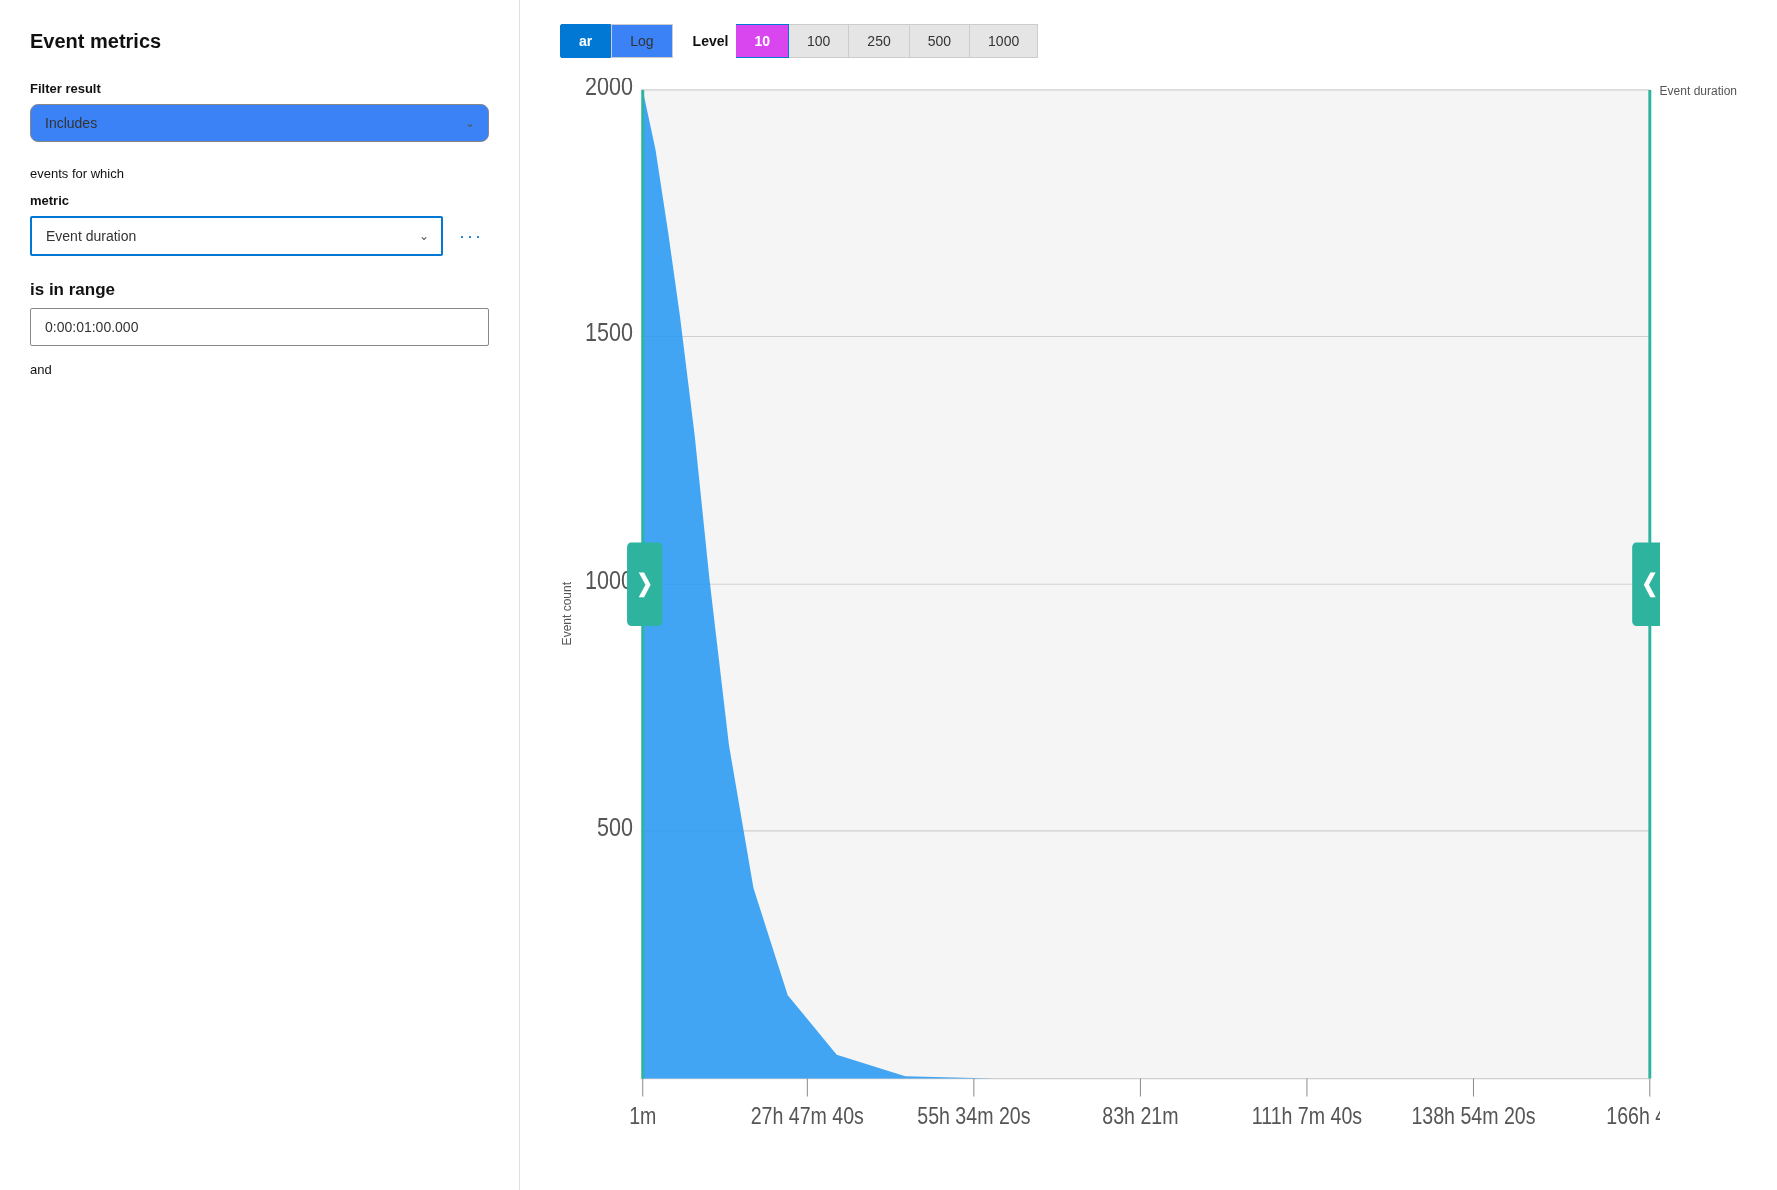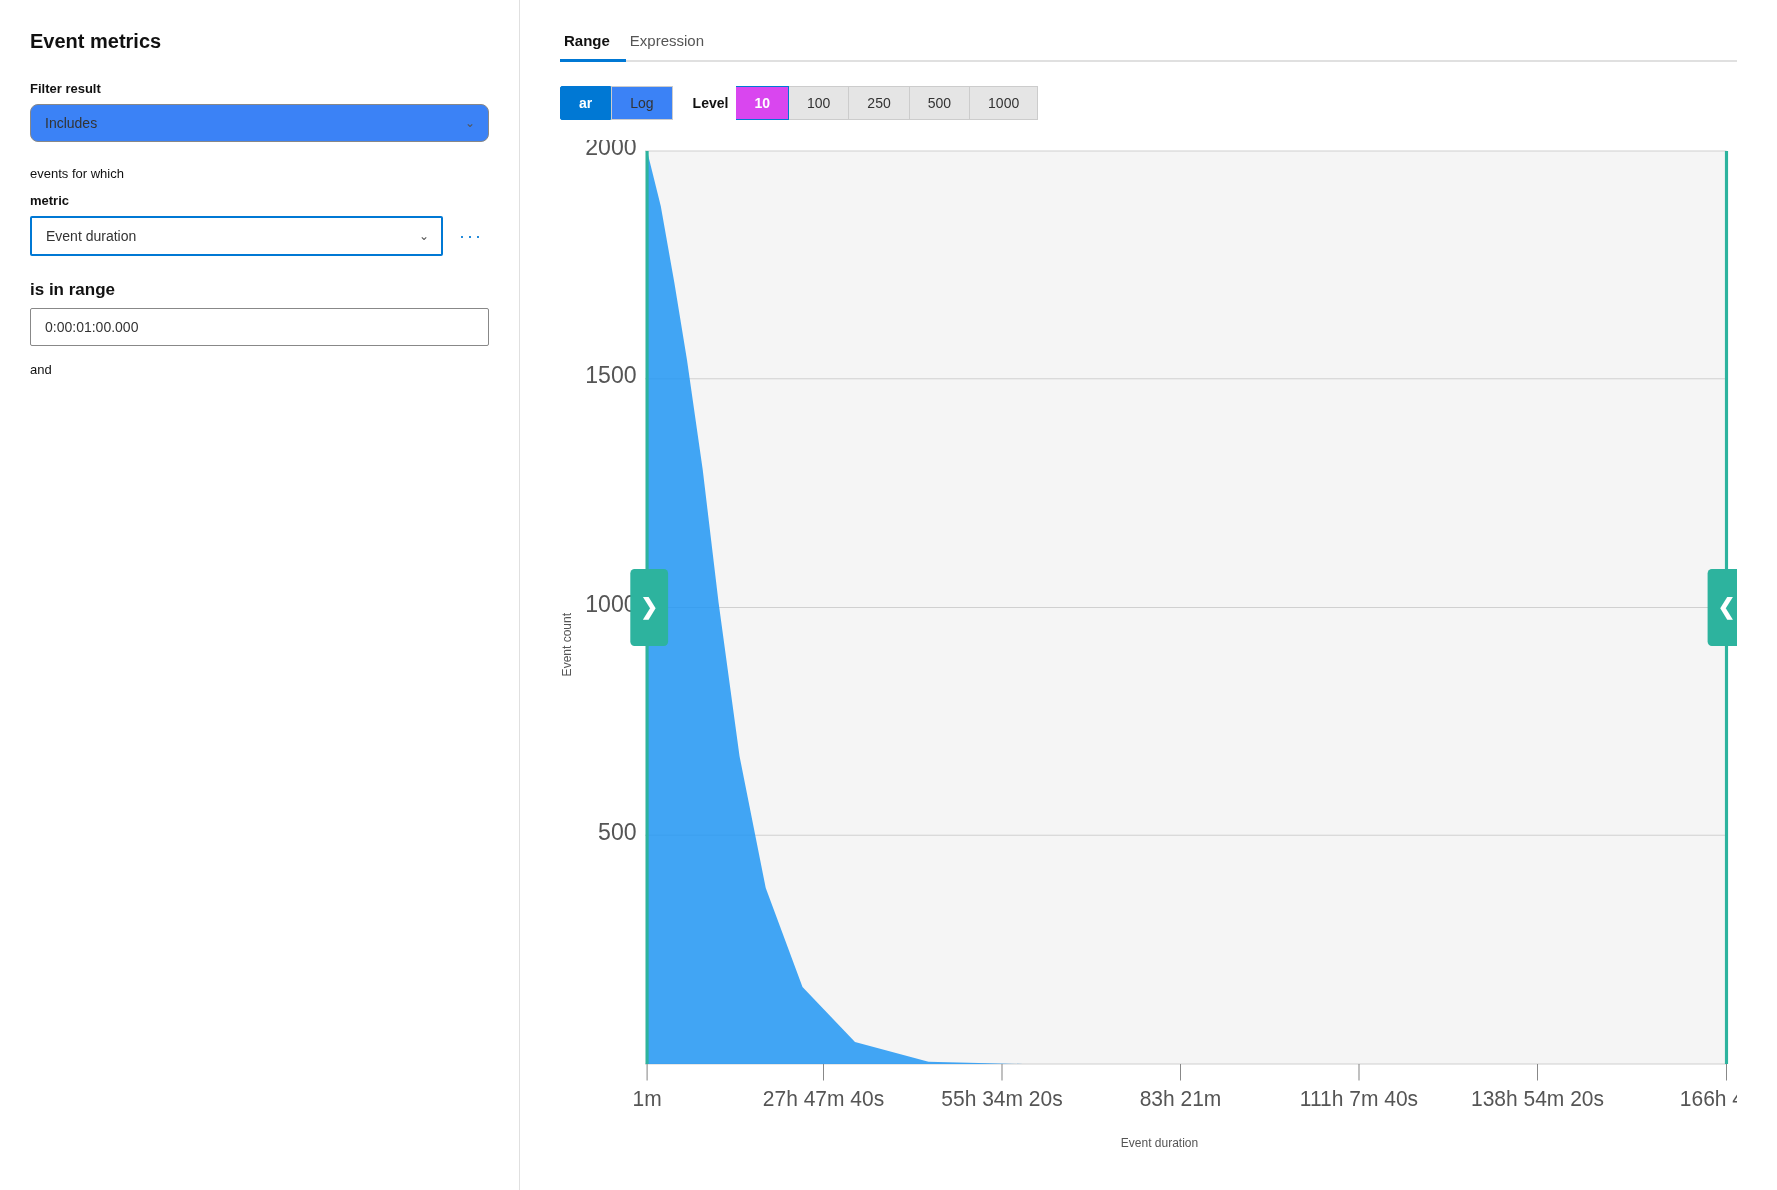--- a/index.html
+++ b/index.html
@@ -218,21 +218,21 @@
       font-size: 12px;
       color: #555;
       margin-right: 8px;
       text-align: center;
       align-self: center;
     }
     .chart-inner {
       flex: 1;
       position: relative;
       display: flex;
-      flex-direction: column;
+      flex-direction: row;
     }
     .chart-svg-wrap {
       flex: 1;
       position: relative;
     }
     svg.chart {
       width: 100%;
       height: 100%;
     }
     .x-axis-label {
@@ -272,24 +272,20 @@
   </div>
 
   <div class="range-label">is in range</div>
   <input class="text-input" type="text" value="0:00:01:00.000" style="">
 
   <div class="and-label">and</div>
 </div>
 
 <div class="right-panel">
 
-  <div class="tabs">
-    <div class="tab active">Range</div>
-    <div class="tab">Expression</div>
-  </div>
 
   <div class="controls-bar">
     <button class="toggle-btn active">ar</button>
     <button class="toggle-btn">Log</button>
     <div class="controls-separator"></div>
     <span class="level-label">Level</span>
     <button class="level-btn active">10</button>
     <button class="level-btn">100</button>
     <button class="level-btn">250</button>
     <button class="level-btn">500</button>

